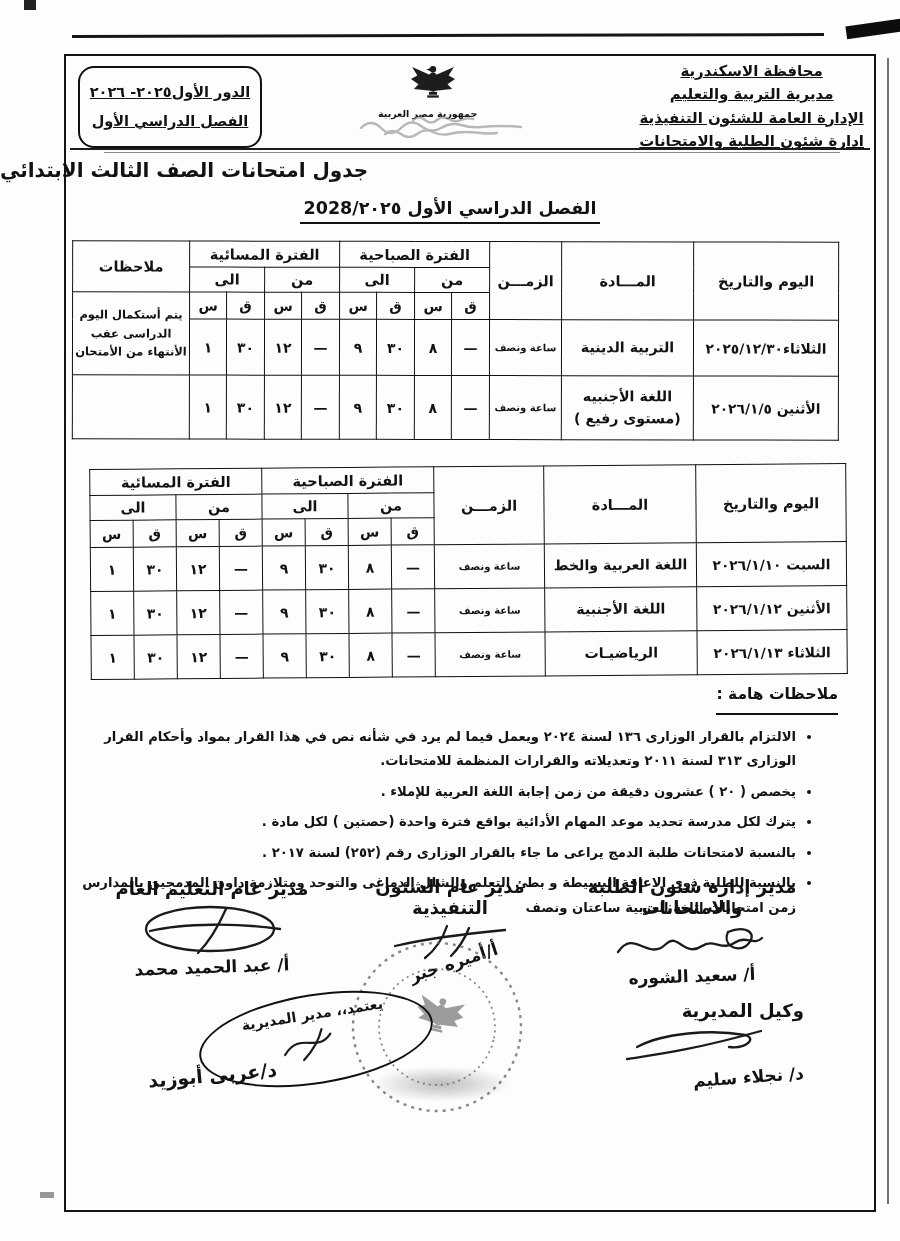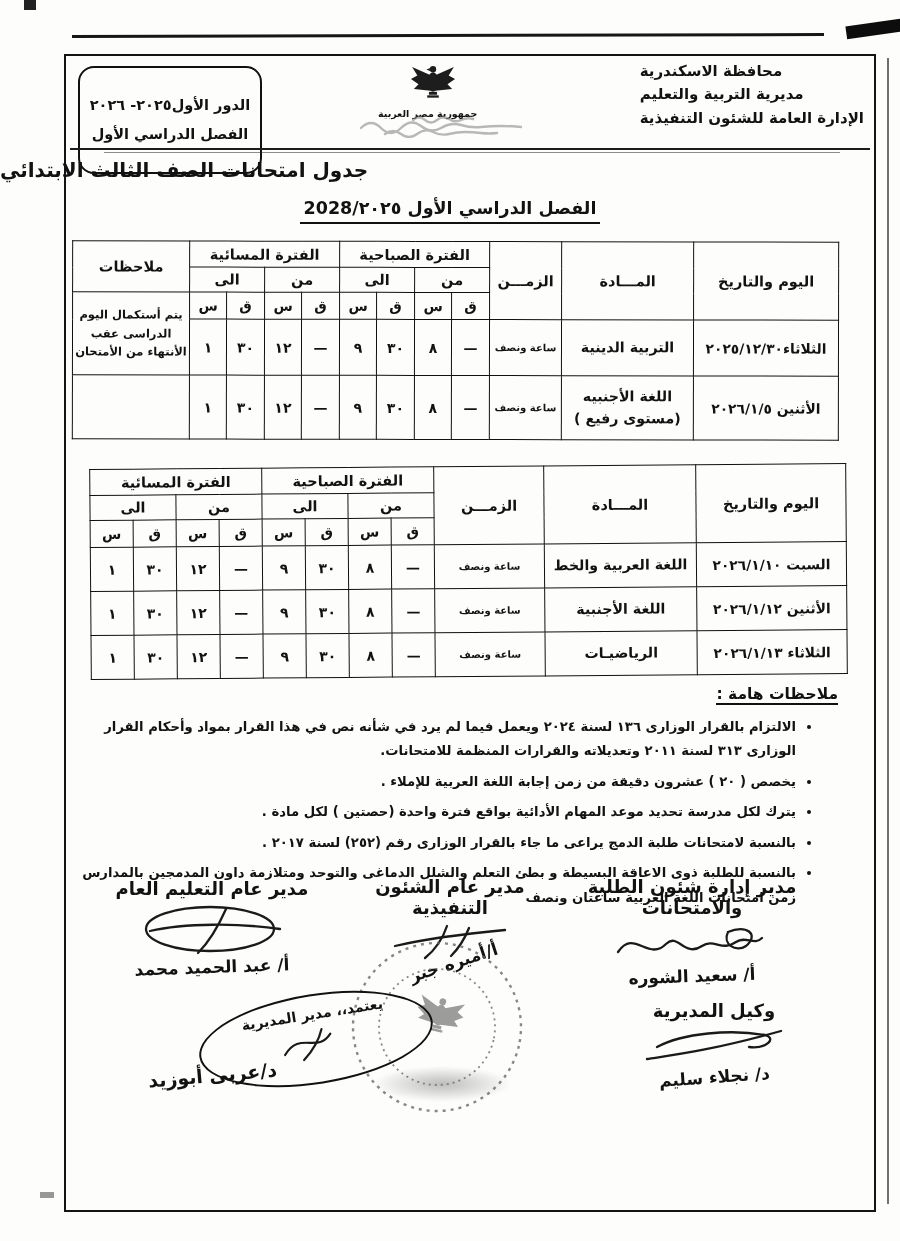--- a/index.html
+++ b/index.html
@@ -10,24 +10,24 @@
   }
   
   .art-topline{position:absolute;left:72px;top:34px;width:752px;height:3px;background:#161616;transform:rotate(-0.15deg);}
   .art-tr{position:absolute;right:-8px;top:22px;width:62px;height:13px;background:#0d0d0d;transform:rotate(-8deg);}
   .art-tl{position:absolute;left:24px;top:0;width:12px;height:10px;background:#222;}
   .art-right{position:absolute;left:887px;top:58px;width:2px;height:1146px;background:#333;opacity:.7;}
   .art-bl{position:absolute;left:40px;top:1192px;width:14px;height:6px;background:#444;opacity:.55;}
   .frame{position:absolute;left:64px;top:54px;width:808px;height:1154px;border:2.6px solid #141414;}
 
   
-  .org{position:absolute;right:36px;top:60px;text-align:left;font-size:15px;line-height:1.55;}
+  .org{position:absolute;right:36px;top:60px;text-align:center;font-size:15px;line-height:1.55;text-decoration:underline;}
   .session-box{
-    position:absolute;left:78px;top:66px;width:168px;padding:23px 6px;
-    border:2.2px solid #111;border-radius:16px;text-align:center;font-size:14.5px;line-height:2;
+    position:absolute;left:78px;top:66px;width:168px;padding:10px 6px;
+    border:2.2px solid #111;border-radius:16px;text-align:center;font-size:14.5px;line-height:2;text-decoration:underline;
   }
   .emblem{position:absolute;left:378px;top:57px;width:110px;text-align:left;}
   .emblem svg{display:block;margin:0 auto;}
   .emblem-caption{font-size:9.5px;letter-spacing:.5px;margin-top:1px;}
   .smudge{position:absolute;left:355px;top:112px;opacity:.75;filter:blur(.7px);}
   .divider-a{position:absolute;left:70px;top:148px;width:800px;height:2px;background:#1c1c1c;}
   .divider-b{position:absolute;left:104px;top:152px;width:736px;height:1px;background:#1c1c1c;opacity:.5;}
   .doc-title{position:absolute;left:0;right:0;top:158px;text-align:left;font-size:20px;}
   .doc-subtitle{position:absolute;left:0;right:0;top:198px;text-align:center;}
   .doc-subtitle span{display:inline-block;font-size:17.5px;border-bottom:2.4px solid #111;padding:0 4px 4px;}
@@ -45,36 +45,36 @@
   .t2 tr.d{height:44px;}
   th.small,td.qv{font-size:14px;}
   th{font-size:14.5px;}
   td.day-cell{font-size:13.8px;}
   td.subject-cell{font-size:14.2px;line-height:1.5;}
   td.duration-cell{font-size:10px;}
   td.notes-text{font-size:11.5px;line-height:1.65;padding:2px 3px;}
 
   
   .notes-block{position:absolute;right:58px;top:684px;width:790px;text-align:right;}
-  .notes-heading{display:inline-block;font-size:15.5px;border-bottom:2.2px solid #111;padding-bottom:0;margin-right:4px;}
+  .notes-heading{display:inline-block;font-size:15.5px;border-bottom:2.2px solid #111;padding-bottom:10px;margin-right:4px;}
   .notes-list{margin:10px 30px 0 26px;padding:0 16px 0 0;list-style:disc;}
   .notes-list li{font-size:13.2px;line-height:1.85;margin-bottom:6px;}
 
   
   .sig-col{position:absolute;text-align:center;}
   .sig-title{font-size:18px;}
   .sig-name{font-size:17px;}
   .sig-svg{display:block;margin:2px auto 0;}
   .sig1{right:58px;top:876px;width:300px;}
   .sig1 .sig-name{transform:rotate(-2deg);}
   .sig2{left:340px;top:876px;width:220px;}
   .sig2 .sig-name{transform:rotate(-18deg) translate(6px,-6px);display:inline-block;}
   .sig3{left:92px;top:878px;width:240px;}
   .sig3 .sig-name{transform:rotate(-2deg);}
-  .deputy{left:604px;top:1000px;width:220px;position:absolute;text-align:center;}
+  .deputy{left:584px;top:1000px;width:220px;position:absolute;}
   .deputy .sig-name{transform:rotate(-4deg);display:inline-block;font-size:17px;}
 
   .stamp{position:absolute;left:348px;top:938px;width:178px;height:178px;opacity:.78;transform:rotate(13deg);}
   .approval-oval{
     position:absolute;left:198px;top:994px;width:236px;height:90px;
     border:2.5px solid #111;border-radius:50%;transform:rotate(-9deg);
     text-align:center;padding-top:10px;box-sizing:border-box;
   }
   .approval-oval .label{font-size:14px;}
   .approval-name{position:absolute;left:148px;top:1064px;font-size:19px;transform:rotate(-5deg);}
@@ -88,20 +88,21 @@
 <div class="art-tr"></div>
 <div class="art-tl"></div>
 <div class="art-right"></div>
 <div class="art-bl"></div>
 <div class="frame"></div>
 
 <div class="org">
   <div>محافظة الاسكندرية</div>
   <div>مديرية التربية والتعليم</div>
   <div>الإدارة العامة للشئون التنفيذية</div>
+  <div>ادارة شئون الطلبة والامتحانات</div>
 </div>
 
 <div class="session-box">
   <div>الدور الأول٢٠٢٥- ٢٠٢٦</div>
   <div>الفصل الدراسي الأول</div>
 </div>
 
 <div class="emblem">
   <svg width="58" height="50" viewBox="0 0 100 80">
     <g fill="#1d1d1d">

